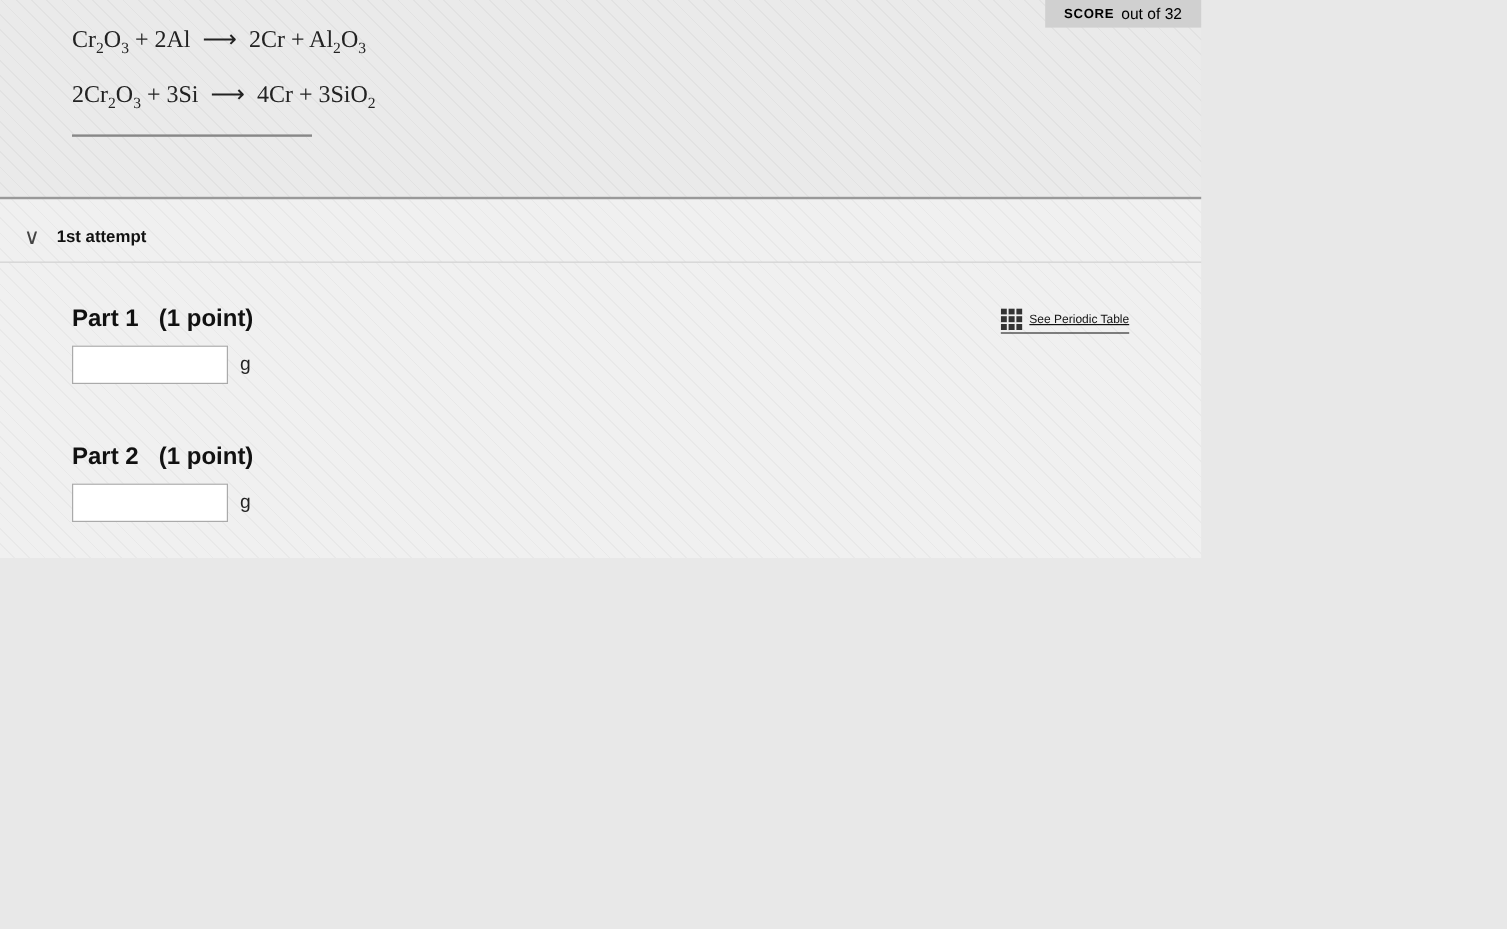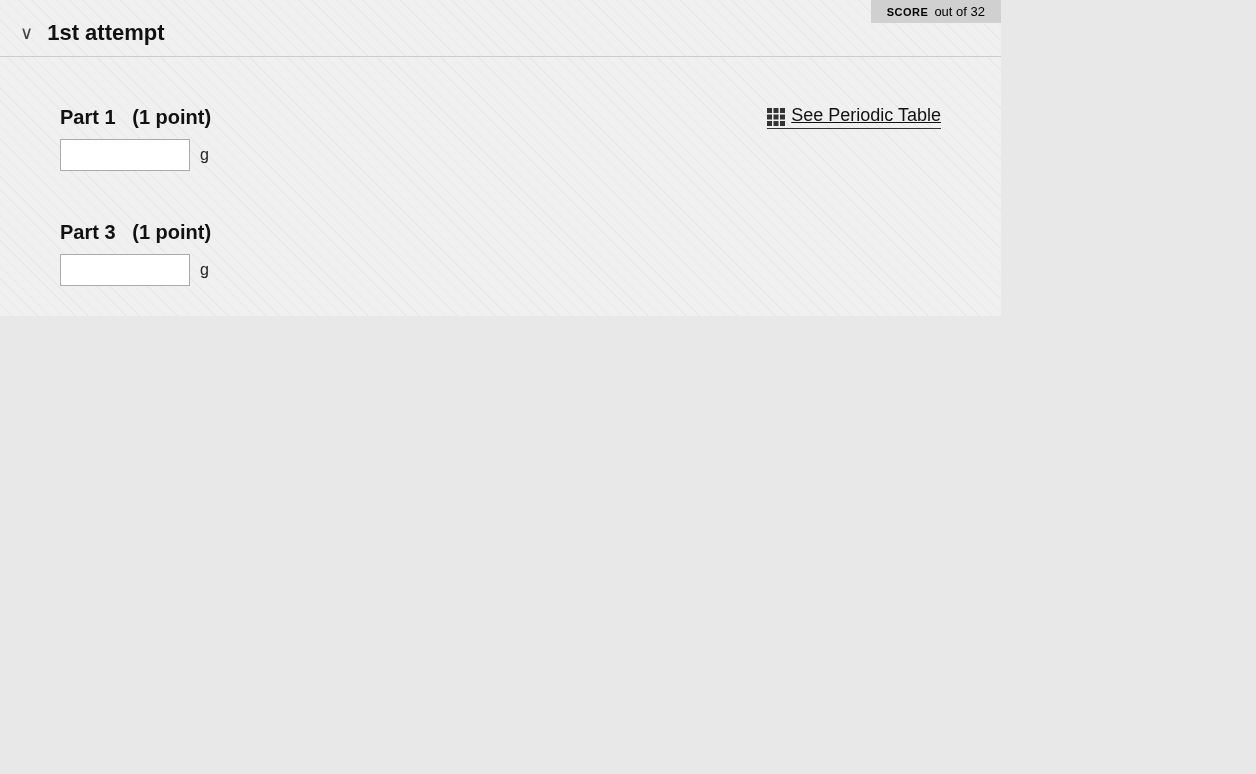--- a/index.html
+++ b/index.html
@@ -82,54 +82,54 @@
       border-bottom: 1px solid #ccc;
     }
 
     .chevron-icon {
       font-size: 18px;
       color: #444;
       cursor: pointer;
     }
 
     .attempt-title {
-      font-size: 22px;
+      font-size: 14px;
       font-weight: bold;
       font-family: Arial, sans-serif;
       color: #111;
     }
 
     
     .parts-area {
       padding: 10px 60px 30px 60px;
       background: #f5f5f5;
     }
 
     
     .part-header-row {
       display: flex;
       justify-content: space-between;
       align-items: flex-end;
-      margin-top: 38px;
+      margin-top: 26px;
       margin-bottom: 10px;
     }
 
     .part-title {
       font-size: 20px;
       font-weight: bold;
       font-family: Arial, sans-serif;
       color: #111;
     }
 
     
     .periodic-table-link {
       display: flex;
-      align-items: flex-end;
+      align-items: center;
       gap: 6px;
-      font-size: 18px;
+      font-size: 10px;
       font-family: Arial, sans-serif;
       color: #111;
       text-decoration: underline;
       cursor: pointer;
       border-bottom: 1px solid #333;
       padding-bottom: 2px;
     }
 
     .periodic-table-icon {
       display: inline-flex;
@@ -209,20 +209,33 @@
 </head>
 <body>
 
 <div class="page-wrapper">
 
   <div class="score-bar">
     <span class="score-label">SCORE</span>
     <span class="score-value">out of 32</span>
   </div>
 
+  <div class="reactions-section">
+    <div class="reaction-line">
+      <span class="reaction-text">
+        Cr<sub>2</sub>O<sub>3</sub> + 2Al &nbsp;⟶&nbsp; 2Cr + Al<sub>2</sub>O<sub>3</sub>
+      </span>
+    </div>
+    <div class="reaction-line">
+      <span class="reaction-text">
+        2Cr<sub>2</sub>O<sub>3</sub> + 3Si &nbsp;⟶&nbsp; 4Cr + 3SiO<sub>2</sub>
+      </span>
+    </div>
+    <div class="divider"></div>
+  </div>
 
   <div class="attempt-section">
     <div class="attempt-header">
       <span class="chevron-icon">∨</span>
       <span class="attempt-title">1st attempt</span>
     </div>
   </div>
 
   <div class="parts-area">
 
@@ -247,21 +260,21 @@
         <span>See Periodic Table</span>
       </div>
     </div>
     <div class="answer-row">
       <input type="text" class="answer-input" value="" style="">
       <span class="unit-label">g</span>
     </div>
 
     <div class="part-header-row" style="margin-top: 50px;">
       <span class="part-title">
-        <span>Part 3</span>&nbsp;&nbsp;&nbsp;<span>(1 point)</span>
+        <span>Part 2</span>&nbsp;&nbsp;&nbsp;<span>(1 point)</span>
       </span>
     </div>
     <div class="answer-row">
       <input type="text" class="answer-input" value="" style="">
       <span class="unit-label">g</span>
     </div>
 
   </div>
 
 </div>

